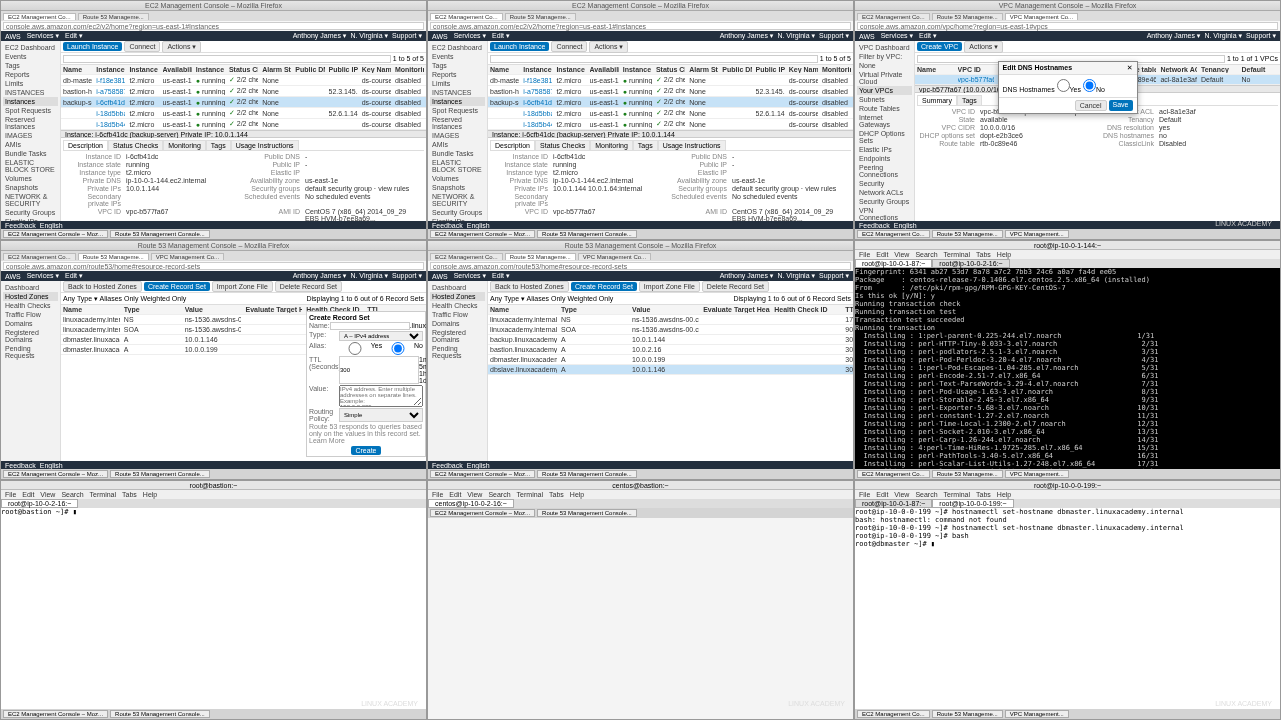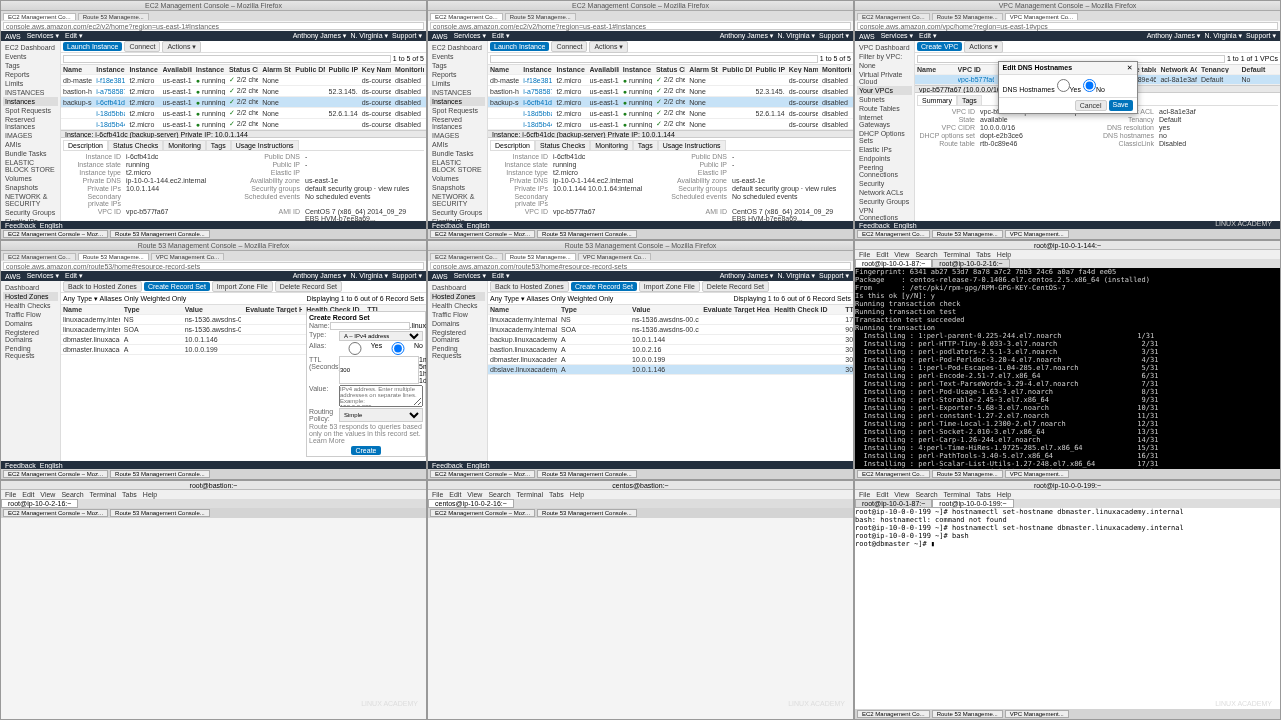--- a/index.html
+++ b/index.html
@@ -867,20 +867,21 @@
         <span>Edit</span>
         <span>View</span>
         <span>Search</span>
         <span>Terminal</span>
         <span>Tabs</span>
         <span>Help</span>
       </div>
 <div class="termtab">
         <div class="tt">root@ip-10-0-2-16:~</div>
       </div>
+<div class="terminal">root@bastion ~]# ▮</div>
 <div class="watermark" style="color:#ddd">LINUX ACADEMY</div>
 <div class="taskbar" id="task7">
         <div class="taskitem">EC2 Management Console – Moz...</div>
         <div class="taskitem">Route 53 Management Console...</div>
       </div>
 </div>
 
 <div class="panel">
 <div class="termtitle">centos@bastion:~</div>
 <div class="termmenu" id="tm8">

